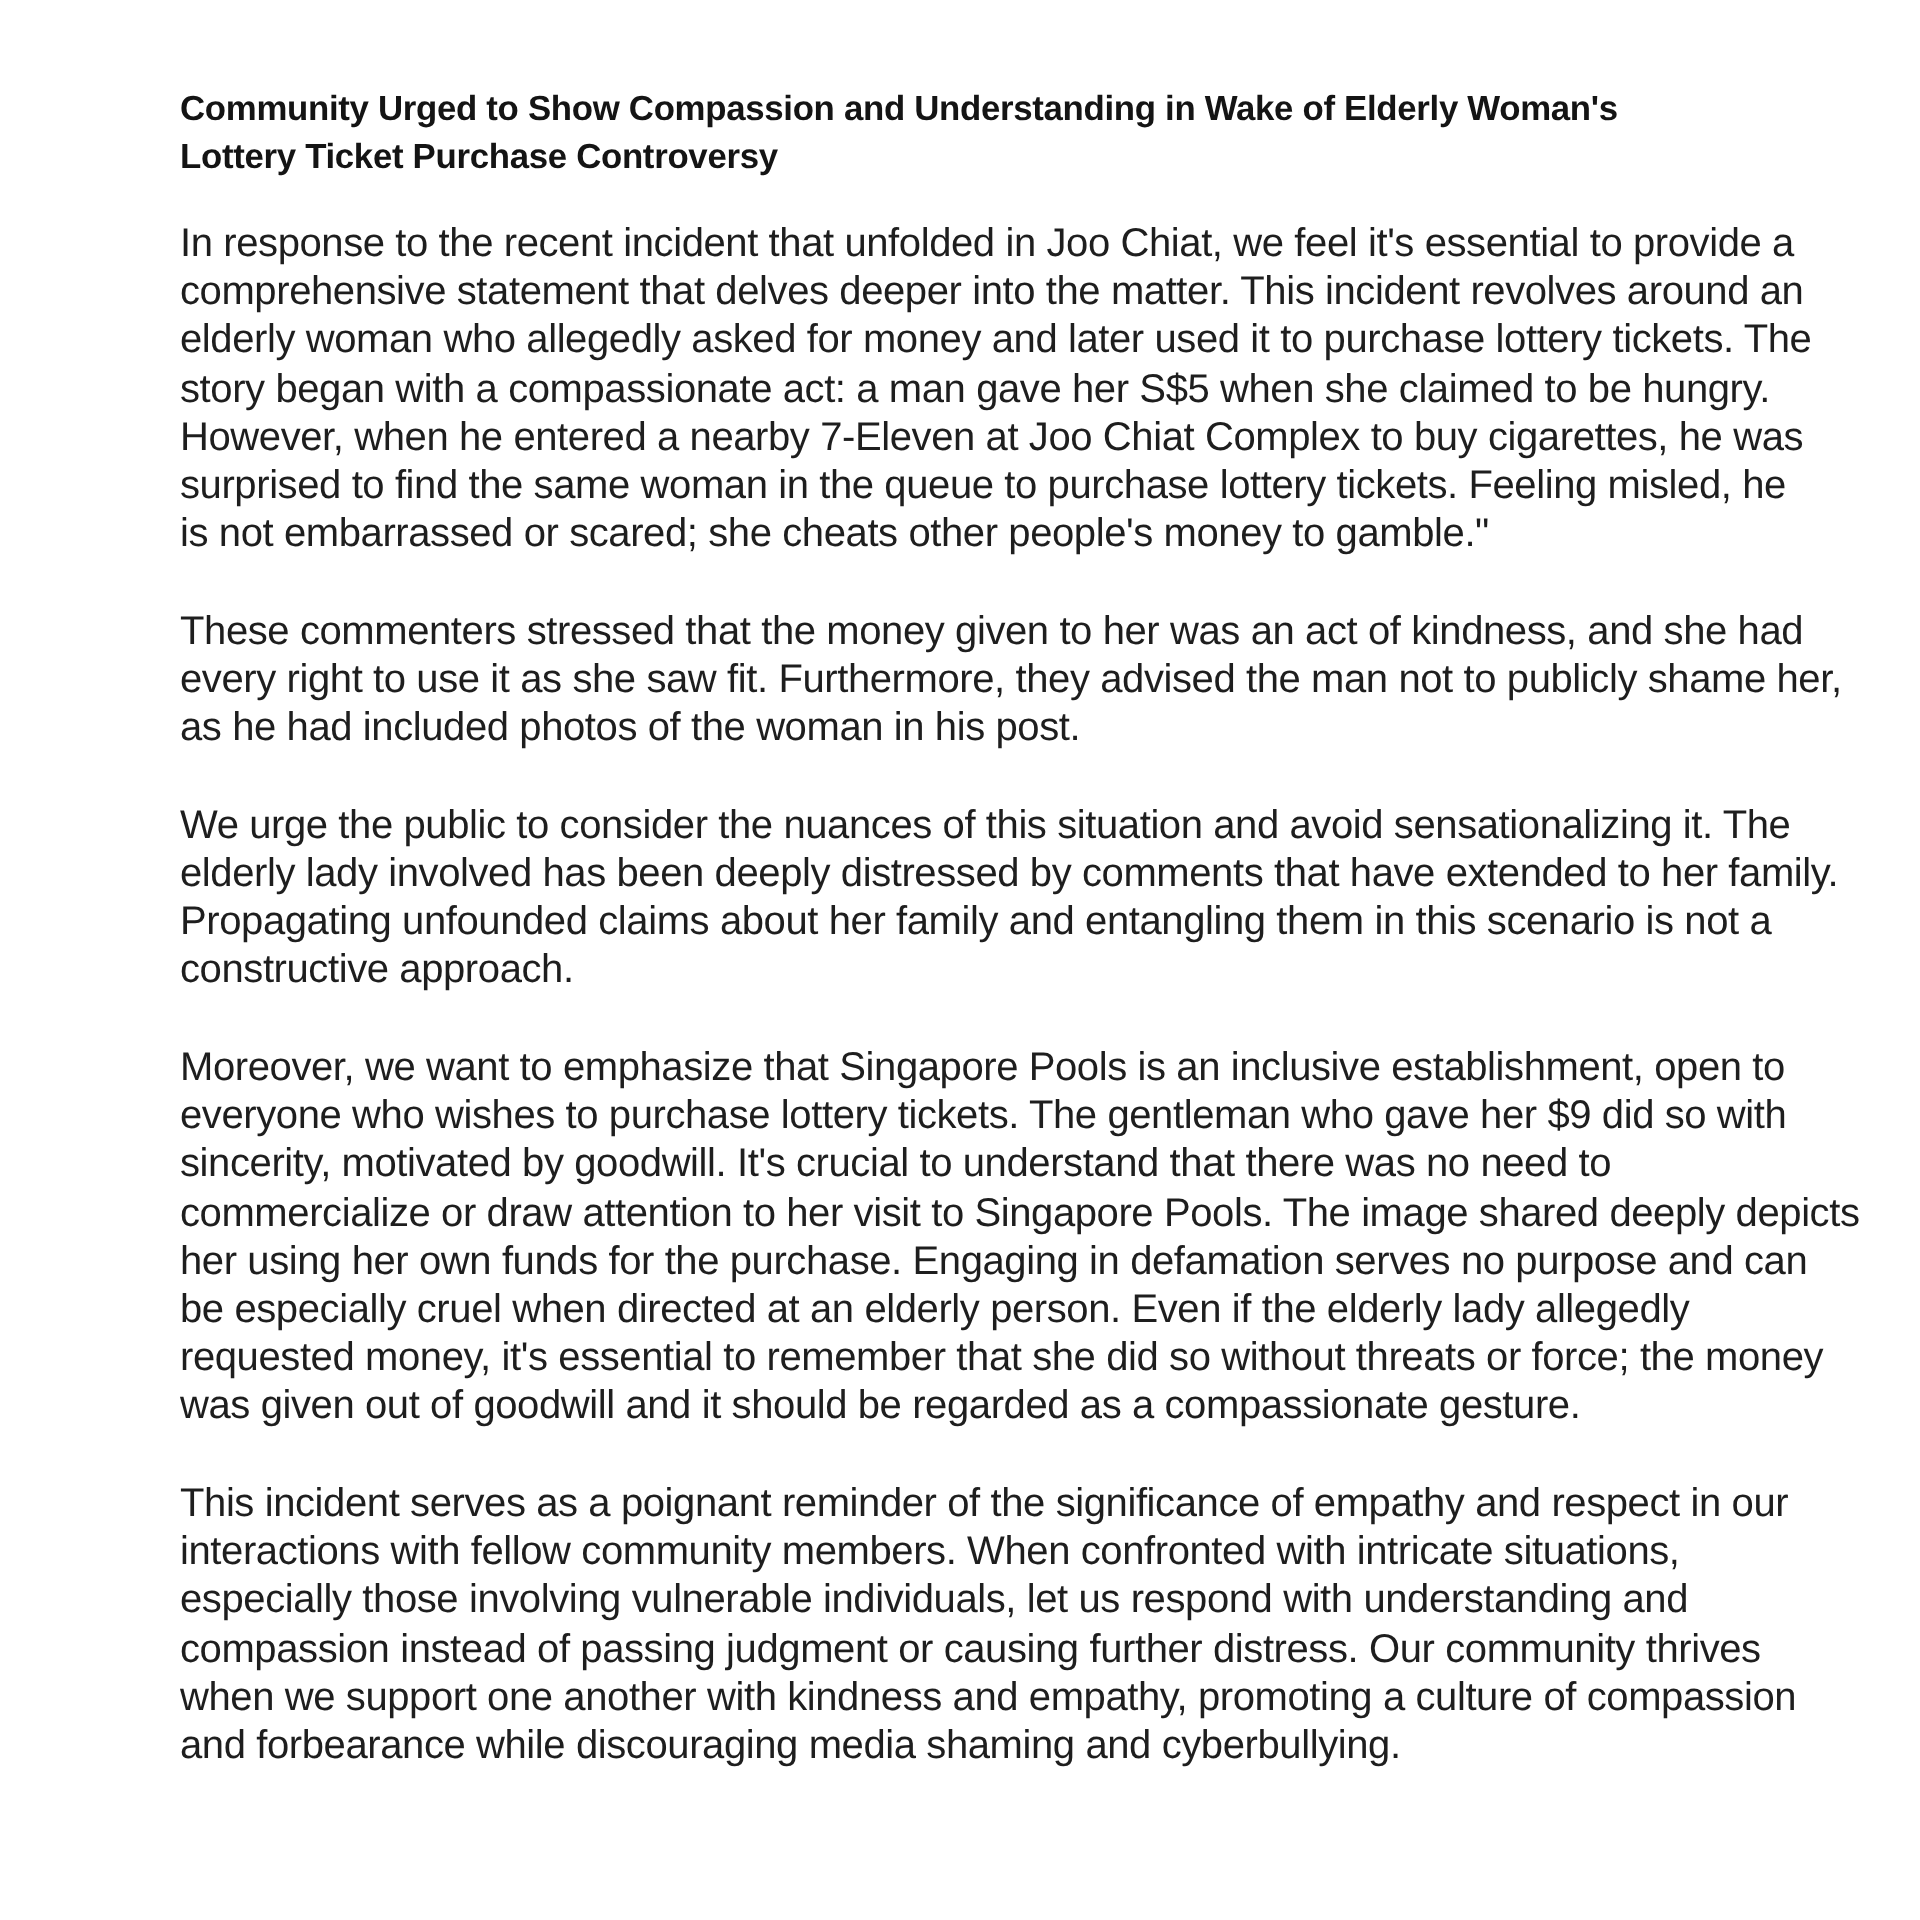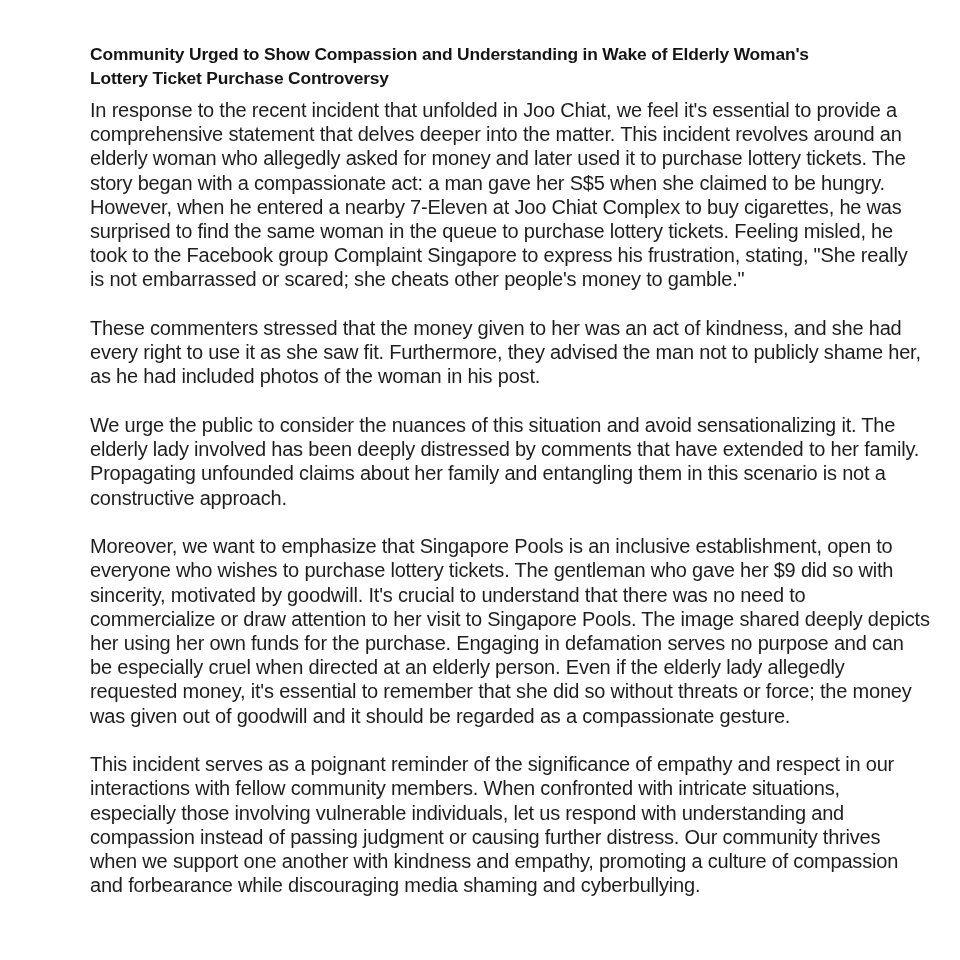--- a/index.html
+++ b/index.html
@@ -18,21 +18,21 @@
     .doc {
       position: absolute;
       left: 90px;
       top: 42px;
       width: 800px;
     }
     .title {
       font-weight: bold;
       font-size: 17.4px;
       line-height: 24px;
-      margin: 0 0 8px 0;
+      margin: 0 0 20px 0;
       color: #141414;
       letter-spacing: -0.15px;
     }
     .para {
       font-size: 20px;
       line-height: 24.2px;
       margin: 0 0 24.4px 0;
       color: #1e1e1e;
       letter-spacing: -0.2px;
     }
@@ -50,21 +50,20 @@
     <span class="line">Lottery Ticket Purchase Controversy</span>
   </h1>
 
   <p class="para">
     <span class="line">In response to the recent incident that unfolded in Joo Chiat, we feel it's essential to provide a</span>
     <span class="line">comprehensive statement that delves deeper into the matter. This incident revolves around an</span>
     <span class="line">elderly woman who allegedly asked for money and later used it to purchase lottery tickets. The</span>
     <span class="line">story began with a compassionate act: a man gave her S$5 when she claimed to be hungry.</span>
     <span class="line">However, when he entered a nearby 7-Eleven at Joo Chiat Complex to buy cigarettes, he was</span>
     <span class="line">surprised to find the same woman in the queue to purchase lottery tickets. Feeling misled, he</span>
-    <span class="line">took to the Facebook group Complaint Singapore to express his frustration, stating, "She really</span>
     <span class="line">is not embarrassed or scared; she cheats other people's money to gamble."</span>
   </p>
 
   <p class="para">
     <span class="line">These commenters stressed that the money given to her was an act of kindness, and she had</span>
     <span class="line">every right to use it as she saw fit. Furthermore, they advised the man not to publicly shame her,</span>
     <span class="line">as he had included photos of the woman in his post.</span>
   </p>
 
   <p class="para">

